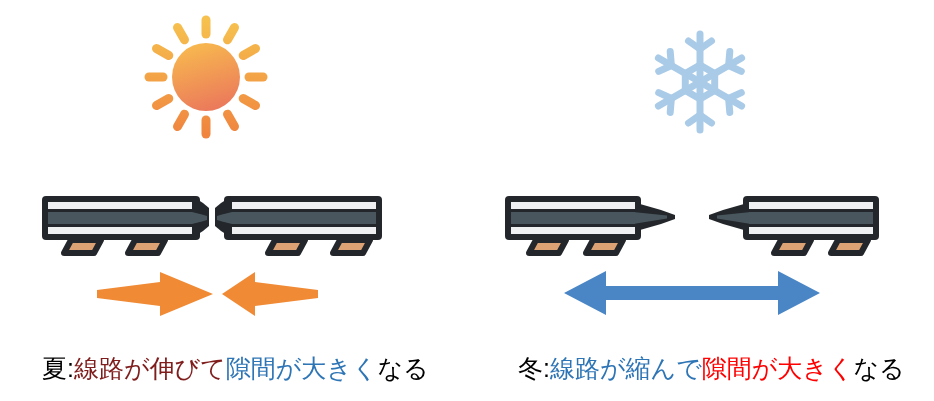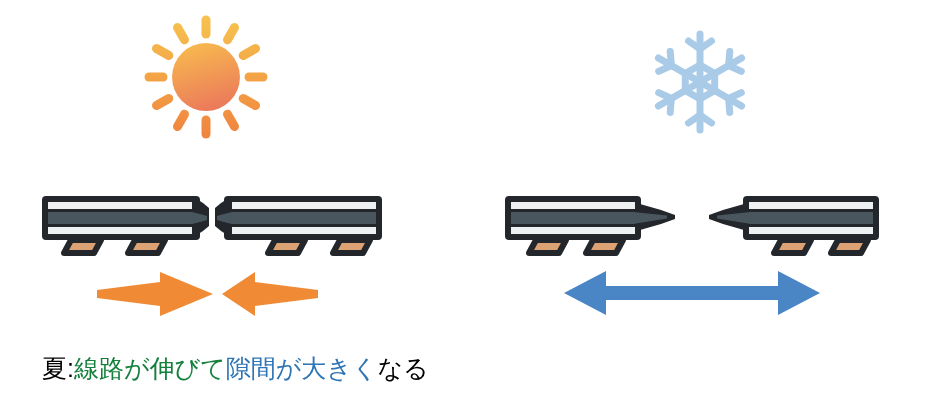--- a/index.html
+++ b/index.html
@@ -74,21 +74,21 @@
       <rect class="rail-mid" x="192" y="18" width="144" height="12"></rect>
       <path class="rail-mid" d="M192,18 L182,20.5 L177,22 L177,26 L182,27.5 L192,30 Z"></path>
     </g>
   </svg>
 
   <svg class="abs" style="left:90px;top:268px" width="235" height="52" viewBox="0 0 235 52">
     <polygon points="7,22 70,14 70,4 123,26 70,48 70,38 7,30" fill="#F08A35"></polygon>
     <polygon points="228,22 165,14 165,4 132,26 165,48 165,38 228,30" fill="#F08A35"></polygon>
   </svg>
 
-  <p class="caption" style="left:42px"><span style="color: rgb(0, 0, 0);">夏:</span><span style="color: #15803d;">線路が伸びて</span><span style="color: rgb(46, 117, 182);">隙間が大きく</span><span style="color: rgb(0, 0, 0);">なる</span></p>
+  <p class="caption" style="left:42px"><span style="color: rgb(0, 0, 0);">夏:</span><span style="color: #7f1d1d;">線路が伸びて</span><span style="color: rgb(46, 117, 182);">隙間が大きく</span><span style="color: rgb(0, 0, 0);">なる</span></p>
 
   <svg class="abs" style="left:641px;top:20px" width="120" height="124" viewBox="0 0 120 124">
     <g class="flake">
       <line x1="59" y1="62" x2="59" y2="14"></line>
       <line x1="59" y1="62" x2="59" y2="110"></line>
       <line x1="59" y1="62" x2="100.6" y2="38"></line>
       <line x1="59" y1="62" x2="100.6" y2="86"></line>
       <line x1="59" y1="62" x2="17.4" y2="38"></line>
       <line x1="59" y1="62" x2="17.4" y2="86"></line>
       <path d="M47.5,21 L59,29 L70.5,21"></path>
@@ -123,14 +123,15 @@
       <rect class="rail-stripe" x="246" y="33" width="124" height="7"></rect>
       <rect class="rail-mid" x="246" y="18" width="124" height="12"></rect>
       <path class="rail-mid" d="M248,18 L214,21.5 L214,24.5 L248,30 Z"></path>
     </g>
   </svg>
 
   <svg class="abs" style="left:558px;top:266px" width="268" height="54" viewBox="0 0 268 54">
     <polygon points="6,27 48,5 48,20 220,20 220,5 262,27 220,49 220,34 48,34 48,49" fill="#4A86C6"></polygon>
   </svg>
 
+  <p class="caption" style="left:518px"><span style="color: rgb(0, 0, 0);">冬:</span><span style="color: rgb(46, 117, 182);">線路が縮んで</span><span style="color: rgb(255, 0, 0);">隙間が大きく</span><span style="color: rgb(0, 0, 0);">なる</span></p>
 
 </div>
 
 </body></html>

